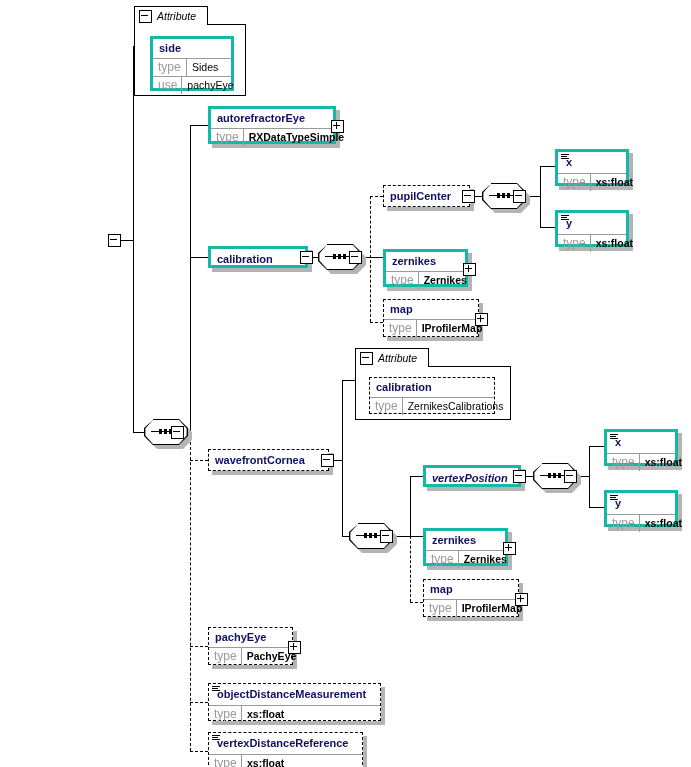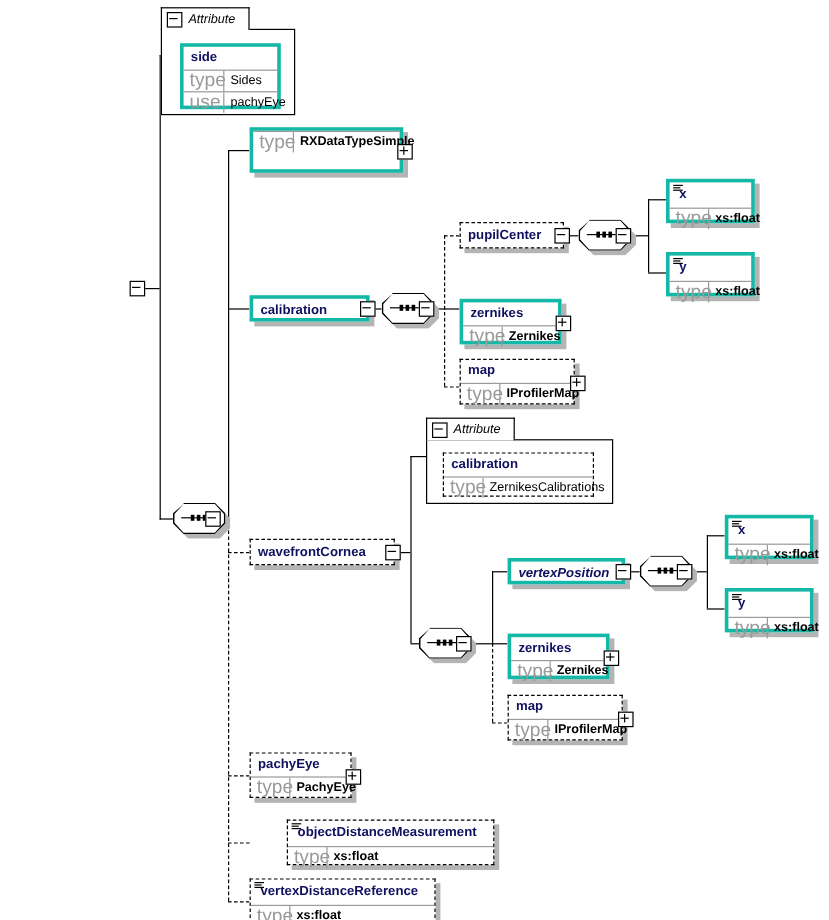--- a/index.html
+++ b/index.html
@@ -22,21 +22,21 @@
   
   .node{position:absolute;box-sizing:border-box;background:#fff;}
   .node .shadow{position:absolute;left:4px;top:4px;right:-4px;bottom:-4px;background:#b4b4b4;z-index:0;}
   .node .body{position:relative;z-index:1;background:#fff;box-sizing:border-box;
      border:3px solid #14b8a6;width:100%;height:100%;}
   .node.optional .body{border:1px dashed #000;}
   .nm{font-size:11px;font-weight:bold;color:#101060;
       padding:0 6px;line-height:19px;white-space:nowrap;box-sizing:border-box;}
   .typerow{display:flex;border-top:1px solid #9a9a9a;height:18px;box-sizing:border-box;}
   .node.optional .typerow{border-top:1px solid #9a9a9a;}
-  .tlab{font-size:16px;color:#9a9a9a;padding:0 4px 0 5px;line-height:17px;
+  .tlab{font-size:12px;color:#9a9a9a;padding:0 4px 0 5px;line-height:17px;
         border-right:1px solid #9a9a9a;box-sizing:border-box;white-space:nowrap;}
   .tval{font-size:10.5px;color:#000;font-weight:bold;padding:0 5px;line-height:17px;white-space:nowrap;}
   .node.attr .tval{font-weight:normal;}
   .attrline{display:flex;height:18px;box-sizing:border-box;}
   .attrline.second{border-top:1px solid #9a9a9a;}
 
   
   .minibars{position:absolute;left:3px;top:2px;z-index:3;width:8px;height:6px;}
   .minibars i{display:block;background:#000;height:1px;margin-bottom:1px;}
   .minibars i:nth-child(1){width:8px;}
@@ -170,20 +170,21 @@
           <div class="tlab" style="width:34px;">use</div>
           <div class="tval" style="font-weight:normal;">pachyEye</div>
         </div>
       </div>
     </div>
   </div>
 
   <div class="node" style="left:208px;top:106px;width:128px;height:38px;">
     <div class="shadow"></div>
     <div class="body">
+      <div class="nm">autorefractorEye</div>
       <div class="typerow">
         <div class="tlab" style="width:34px;">type</div>
         <div class="tval">RXDataTypeSimple</div>
       </div>
     </div>
   </div>
   <div class="pm plus" style="left:331px;top:120px;"></div>
 
   <div class="node" style="left:208px;top:246px;width:100px;height:22px;">
     <div class="shadow"></div>
@@ -417,21 +418,21 @@
     <div class="body">
       <div class="nm">pachyEye</div>
       <div class="typerow">
         <div class="tlab" style="width:33px;">type</div>
         <div class="tval">PachyEye</div>
       </div>
     </div>
   </div>
   <div class="pm plus" style="left:288px;top:641px;"></div>
 
-  <div class="node optional" style="left:208px;top:683px;width:173px;height:38px;margin-left:31px;">
+  <div class="node optional" style="left:208px;top:683px;width:173px;height:38px;">
     <div class="shadow"></div>
     <div class="body">
       <span class="minibars">
           <i></i>
           <i></i>
           <i></i>
         </span>
       <div class="nm" style="line-height:21px;padding-left:8px;">objectDistanceMeasurement</div>
       <div class="typerow">
         <div class="tlab" style="width:33px;">type</div>

